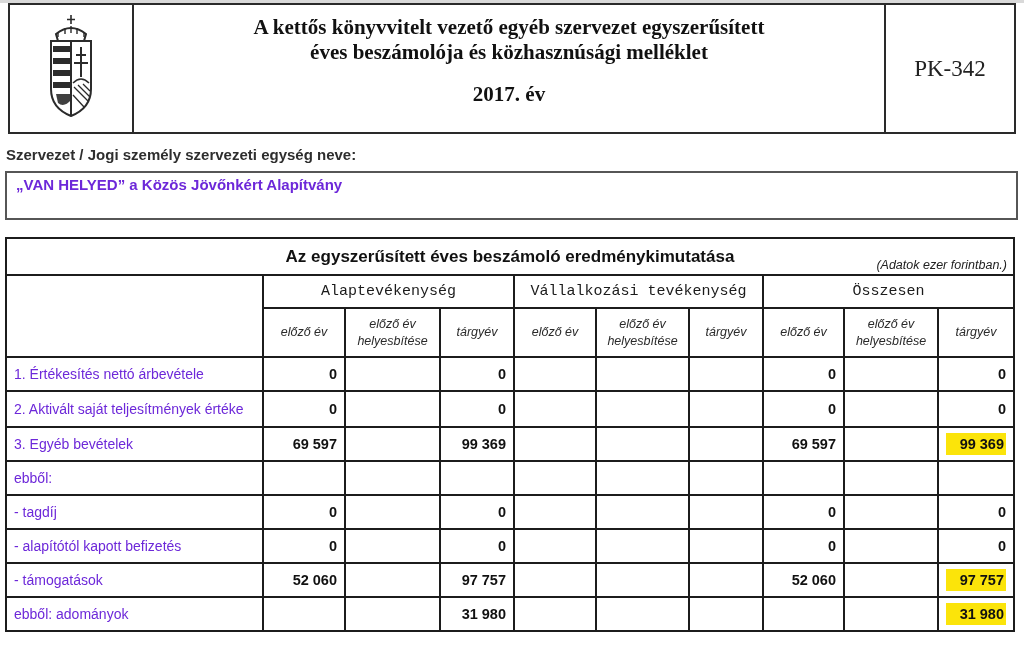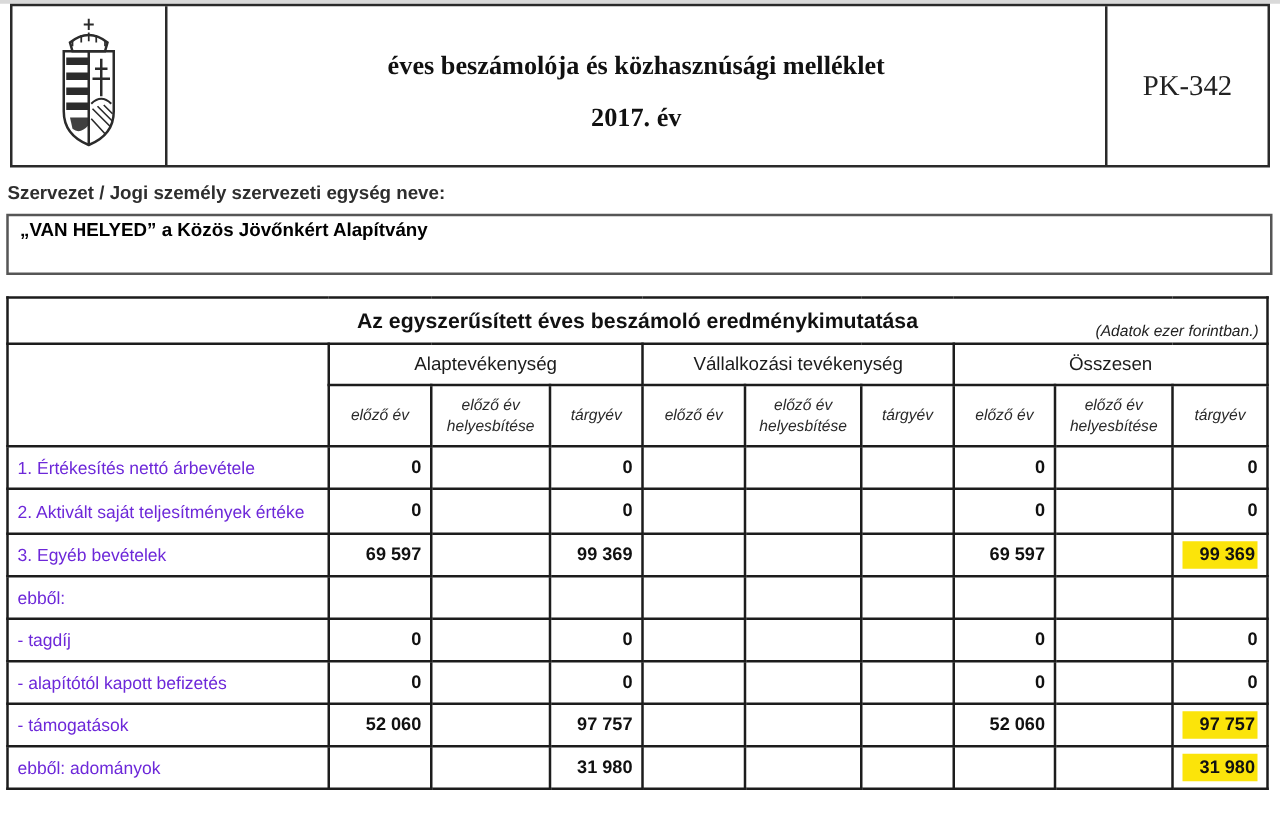--- a/index.html
+++ b/index.html
@@ -25,37 +25,37 @@
   .pk-cell{
     width:128px;border-left:2px solid #2a2a2a;display:flex;align-items:center;justify-content:center;
     font-family:"Liberation Serif",serif;font-size:23px;color:#222;
   }
 
   
   .org-label{position:absolute;left:6px;top:146px;font-size:15px;font-weight:bold;color:#2e2e2e;}
   .org-box{
     position:absolute;left:5px;top:171px;width:1013px;height:49px;box-sizing:border-box;
     border:2px solid #565656;background:#fff;padding:3px 9px;
-    font-size:15px;font-weight:bold;color:#000000;
+    font-size:15px;font-weight:bold;color:#6d28d9;
   }
 
   
   table.report{
     position:absolute;left:5px;top:227px;width:1008px;table-layout:fixed;
     border-collapse:collapse;background:#fff;margin-top:10px;
   }
   table.report td{border:2px solid #1c1c1c;box-sizing:border-box;vertical-align:middle;}
   .title-row td{
     height:37px;border-bottom:3px solid #111;position:relative;text-align:center;
     font-size:17px;font-weight:bold;color:#111;
   }
   .title-row .note{
     position:absolute;right:6px;bottom:2px;font-weight:normal;font-style:italic;font-size:12.5px;color:#222;
   }
-  .group-row td{height:33px;text-align:center;font-size:15px;color:#1b1b1b;}
+  .group-row td{height:33px;text-align:center;font-size:15px;color:#1b1b1b;font-family:Liberation Mono, monospace;}
   .sub-row td{
     height:49px;text-align:center;font-style:italic;font-size:12.5px;line-height:1.3;color:#2a2a2a;
     padding:0 2px;
   }
   tbody td{height:34px;}
   tr.tall td{height:36px;}
   td.rowlabel{padding:2px 4px 2px 7px;font-size:14px;line-height:1.2;color:#6d28d9;}
   td.rowlabel.indent{}
   td.num{
     text-align:right;padding-right:7px;font-size:14.5px;font-weight:bold;color:#111;white-space:nowrap;
@@ -87,21 +87,21 @@
         </g>
         <g stroke="#2b2b2b" fill="none" stroke-width="2">
           <path d="M47 34 v30 M42 42 h10 M40 50 h14"></path>
           <path d="M39 70 q8 -8 16 0" stroke-width="1.6"></path>
           <path d="M40 74 l14 14 M39 82 l11 12 M44 72 l12 12 M49 71 l7 7" stroke-width="1.3"></path>
         </g>
       </svg>
     </div>
     <div class="title-cell">
       <div class="form-title">
-        <br>
+        <span>A kettős könyvvitelt vezető egyéb szervezet egyszerűsített</span><br>
         <span>éves beszámolója és közhasznúsági melléklet</span>
       </div>
       <div class="form-year">2017. év</div>
     </div>
     <div class="pk-cell">PK-342</div>
   </div>
 
   <div class="org-label">Szervezet / Jogi személy szervezeti egység neve:</div>
   <div class="org-box">„VAN HELYED” a Közös Jövőnkért Alapítvány</div>
 

